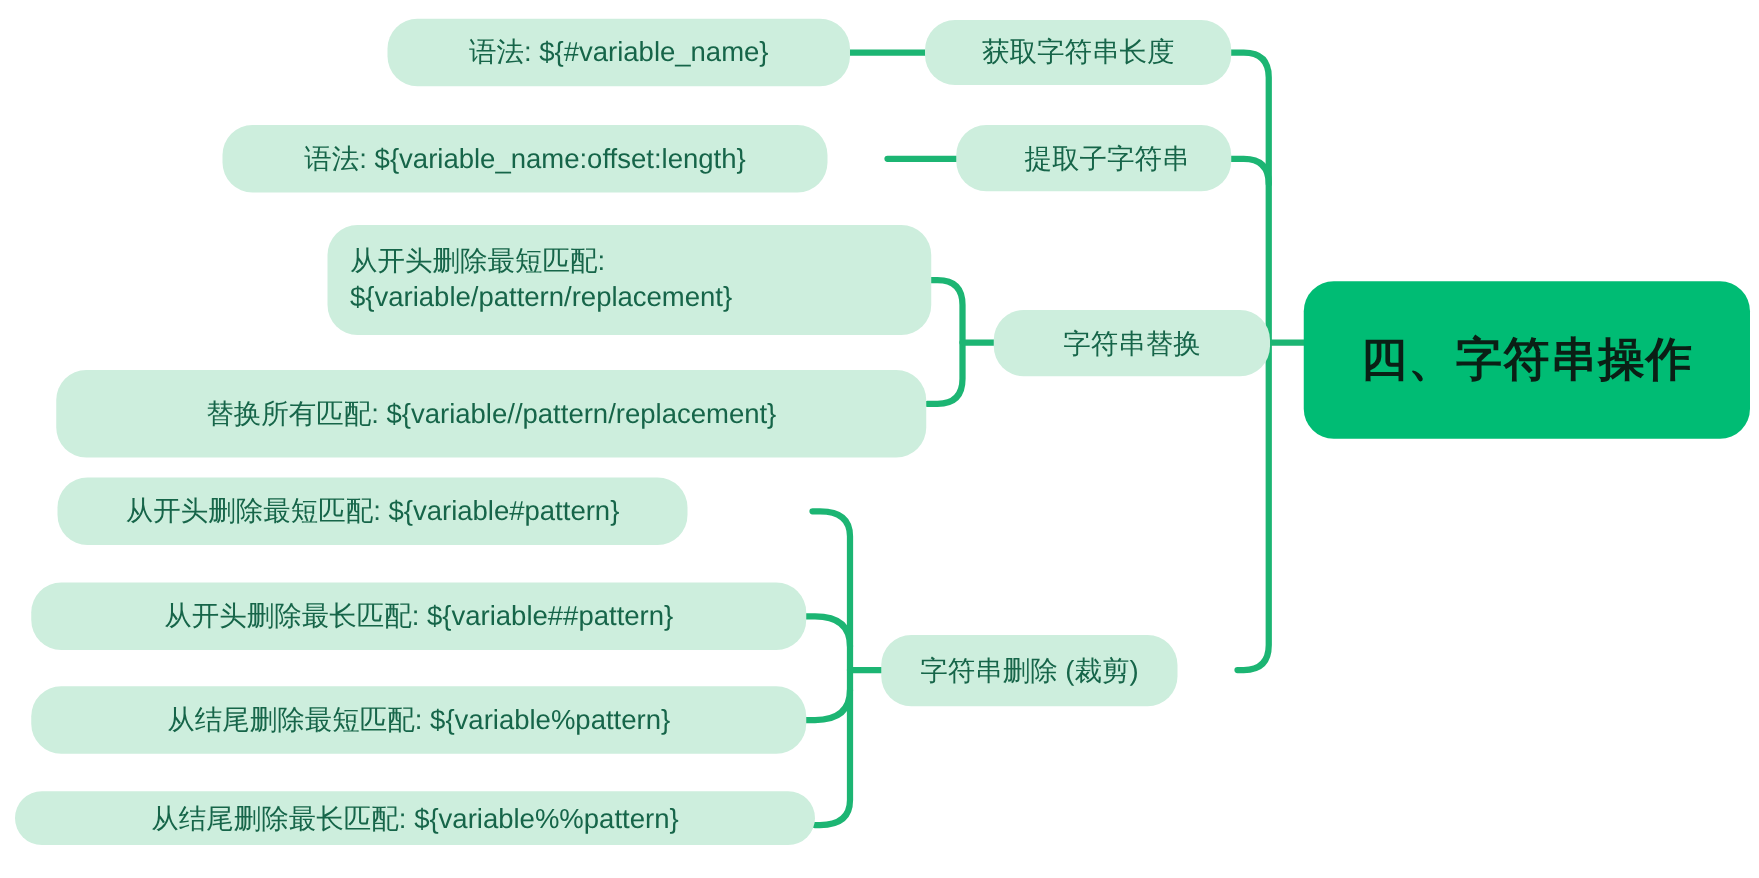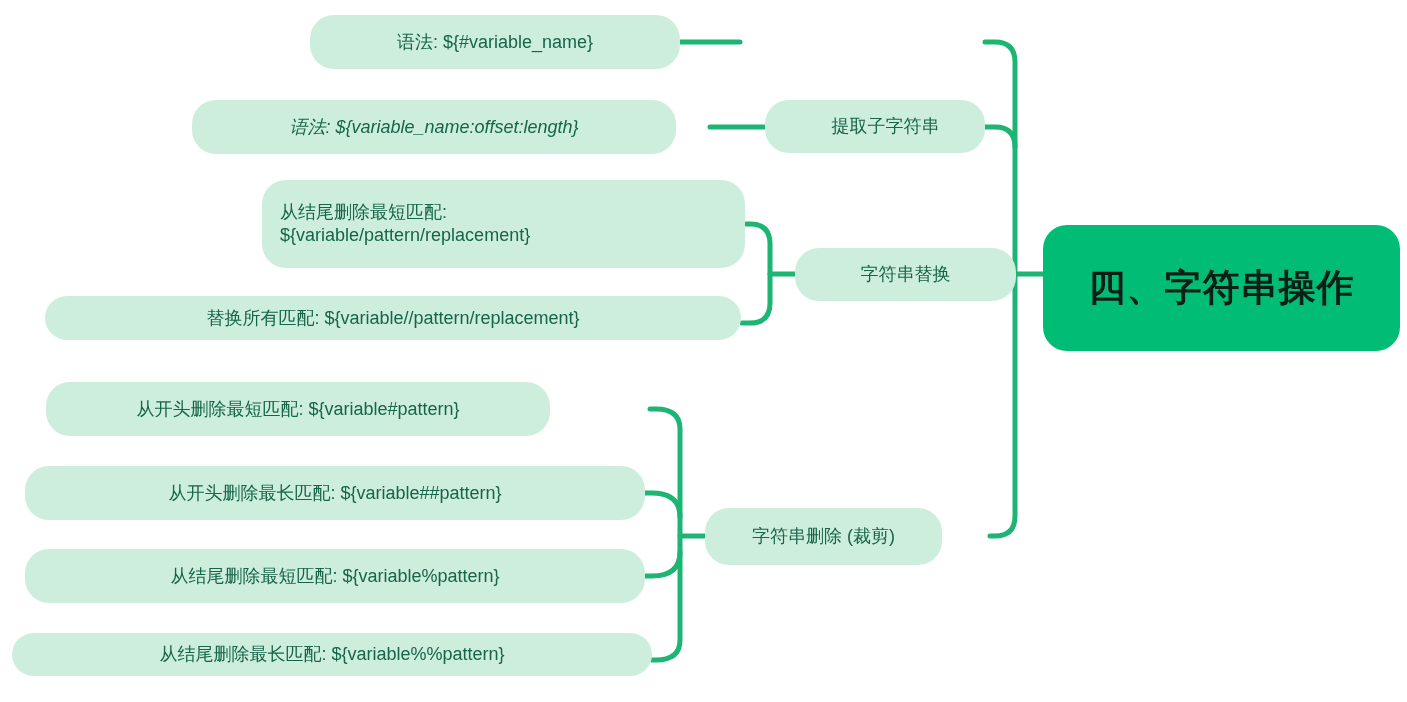--- a/index.html
+++ b/index.html
@@ -45,21 +45,21 @@
   .node {
     position: absolute;
     z-index: 2;
     box-sizing: border-box;
     background: var(--node-bg);
     color: var(--node-text);
     border-radius: 24px;
     display: flex;
     align-items: center;
     justify-content: center;
-    font-size: 18px;
+    font-size: 22px;
     white-space: nowrap;
     line-height: 1.25;
   }
   .node.multiline {
     flex-direction: column;
     align-items: flex-start;
     justify-content: center;
     padding-left: 18px;
     line-height: 1.3;
   }
@@ -67,24 +67,24 @@
     background: var(--root-bg);
     color: var(--root-text);
     font-size: 37px;
     font-weight: 700;
     border-radius: 24px;
     letter-spacing: 1px;
   }
   
   #n-r1-leaf   { left: 310px; top: 15px;  width: 370px; height: 54px; }
   #n-r1-branch { left: 740px; top: 16px;  width: 245px; height: 52px; }
-  #n-r2-leaf   { left: 192px; top: 100px; width: 484px; height: 54px; font-style: italic; }
+  #n-r2-leaf   { left: 178px; top: 100px; width: 484px; height: 54px; }
   #n-r2-branch { left: 765px; top: 100px; width: 220px; height: 53px; padding-left: 21px; }
   #n-r3-leafA  { left: 262px; top: 180px; width: 483px; height: 88px; }
-  #n-r3-leafB  { left: 45px;  top: 296px; width: 696px; height: 44px; }
+  #n-r3-leafB  { left: 45px;  top: 296px; width: 696px; height: 70px; }
   #n-r3-branch { left: 795px; top: 248px; width: 221px; height: 53px; }
   #n-r4-leaf1  { left: 46px;  top: 382px; width: 504px; height: 54px; }
   #n-r4-leaf2  { left: 25px;  top: 466px; width: 620px; height: 54px; }
   #n-r4-leaf3  { left: 25px;  top: 549px; width: 620px; height: 54px; }
   #n-r4-leaf4  { left: 12px;  top: 633px; width: 640px; height: 43px; }
   #n-r4-branch { left: 705px; top: 508px; width: 237px; height: 57px; }
   #n-root      { left: 1043px; top: 225px; width: 357px; height: 126px; }
 </style>
 </head>
 <body>
@@ -108,30 +108,33 @@
 
     <path class="connector-path" d="M 650 409 H 656 Q 680 409 680 429 V 640 Q 680 660 656 660 H 652"></path>
     <path class="connector-path" d="M 645 493 H 652 Q 680 493 680 517"></path>
     <path class="connector-path" d="M 645 576 H 652 Q 680 576 680 552"></path>
     <path class="connector-path" d="M 680 536 H 705"></path>
   </svg>
 
   <div class="node" id="n-r1-leaf">
     <span>语法: ${#variable_name}</span>
   </div>
+  <div class="node" id="n-r1-branch">
+    <span>获取字符串长度</span>
+  </div>
 
   <div class="node" id="n-r2-leaf">
     <span>语法: ${variable_name:offset:length}</span>
   </div>
   <div class="node" id="n-r2-branch">
     <span>提取子字符串</span>
   </div>
 
   <div class="node multiline" id="n-r3-leafA">
-    <span>从结尾删除最短匹配:</span>
+    <span>从开头删除最短匹配:</span>
     <span>${variable/pattern/replacement}</span>
   </div>
   <div class="node" id="n-r3-leafB">
     <span>替换所有匹配: ${variable//pattern/replacement}</span>
   </div>
   <div class="node" id="n-r3-branch">
     <span>字符串替换</span>
   </div>
 
   <div class="node" id="n-r4-leaf1">

